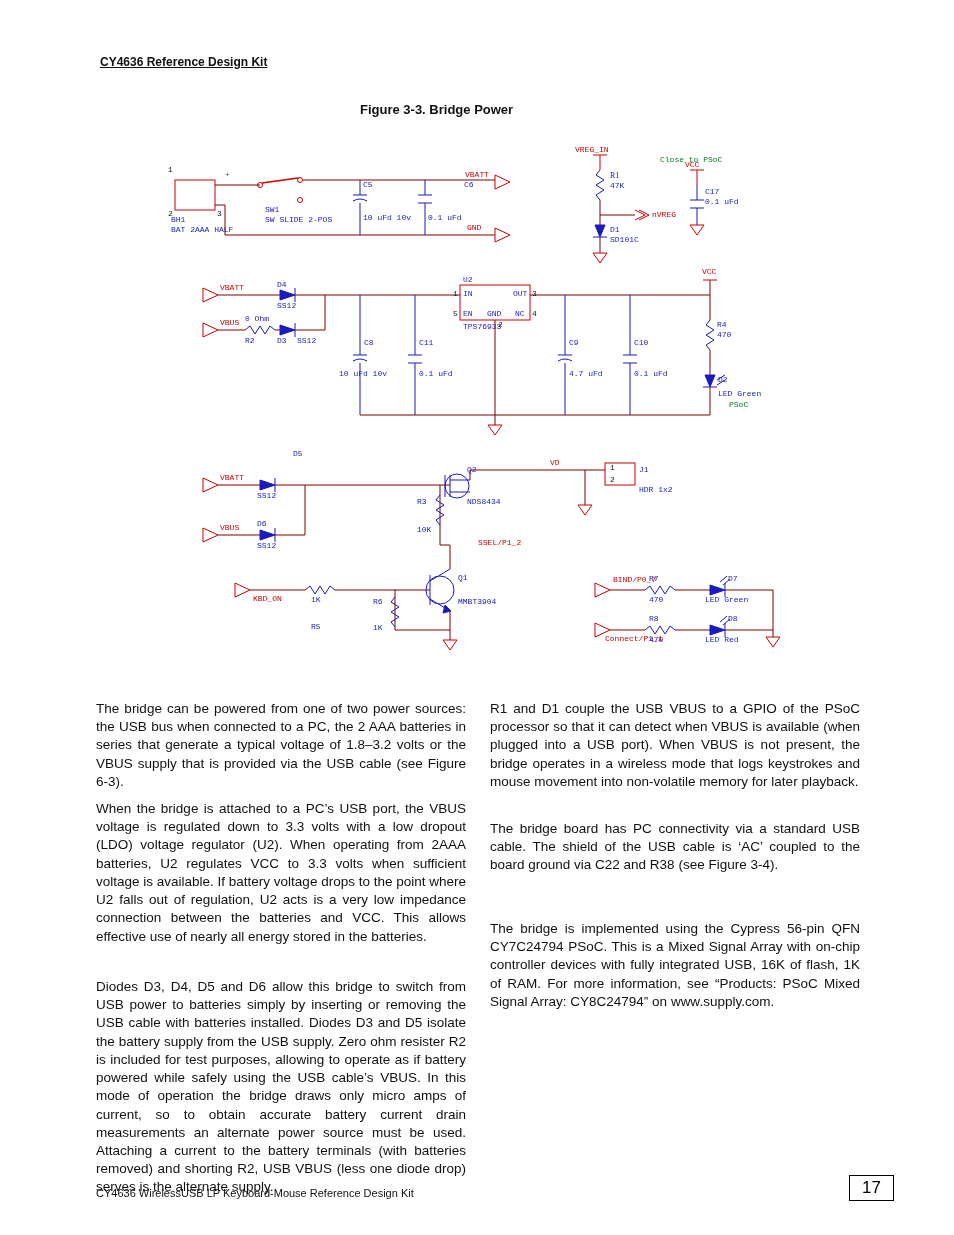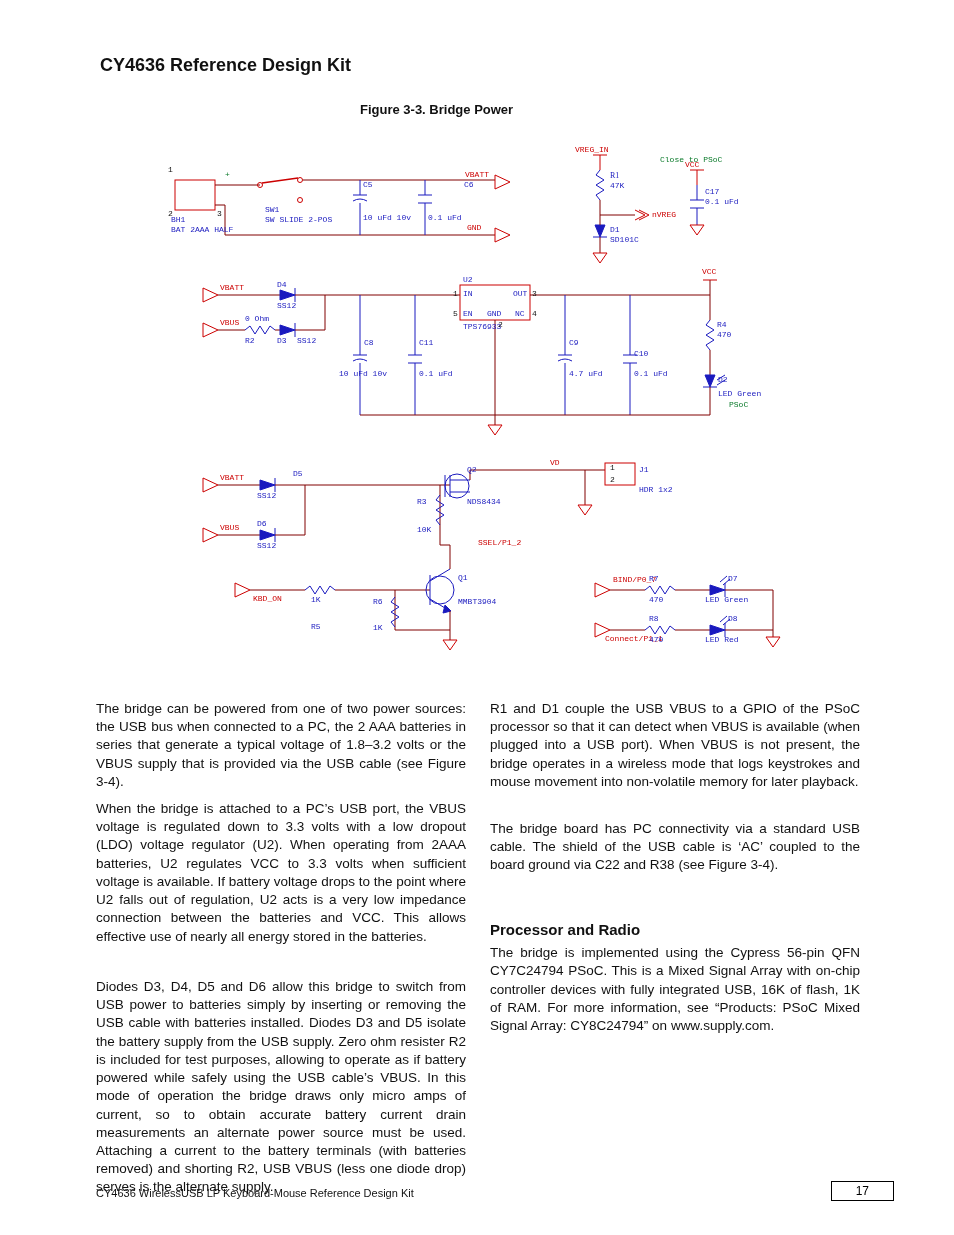--- a/index.html
+++ b/index.html
@@ -8,23 +8,24 @@
     background: #fff;
     font-family: Arial, Helvetica, sans-serif;
     width: 954px;
     height: 1235px;
     position: relative;
   }
   .page-title {
     position: absolute;
     top: 55px;
     left: 100px;
-    font-size: 18px;
+    font-size: 12px;
     font-weight: bold;
     color: #111;
+    text-decoration: underline;
   }
   .fig-title {
     position: absolute;
     top: 102px;
     left: 360px;
     font-size: 13px;
     font-weight: bold;
     color: #111;
   }
   .fig-canvas {
@@ -62,22 +63,22 @@
     font-size: 15px;
     font-weight: bold;
     margin-bottom: 4px;
     display:block;
   }
   .page-num-box {
     position: absolute;
     right: 60px;
     bottom: 34px;
     border: 1px solid #000;
-    padding: 2px 24px;
-    font-size: 12px;
+    padding: 2px 12px;
+    font-size: 17px;
   }
   .footer-text {
     position: absolute;
     left: 96px;
     bottom: 36px;
     font-size: 11px;
     color: #111;
   }
 </style>
 </head>
@@ -341,33 +342,33 @@
   <span class="slabel" style="left:348px;top:164px;">OUT</span>
   <span class="slabel black" style="left:367px;top:164px;">3</span>
   <span class="slabel" style="left:298px;top:184px;">EN</span>
   <span class="slabel black" style="left:288px;top:184px;">5</span>
   <span class="slabel" style="left:322px;top:184px;">GND</span>
   <span class="slabel black" style="left:333px;top:195px;">2</span>
   <span class="slabel" style="left:350px;top:184px;">NC</span>
   <span class="slabel black" style="left:367px;top:184px;">4</span>
   <span class="slabel" style="left:404px;top:213px;">C9</span>
   <span class="slabel" style="left:404px;top:244px;">4.7 uFd</span>
-  <span class="slabel" style="left:469px;top:224px;">C10</span>
+  <span class="slabel" style="left:469px;top:213px;">C10</span>
   <span class="slabel" style="left:469px;top:244px;">0.1 uFd</span>
   <span class="slabel" style="left:552px;top:195px;">R4</span>
   <span class="slabel" style="left:552px;top:205px;">470</span>
   <span class="slabel" style="left:553px;top:250px;">D2</span>
   <span class="slabel" style="left:553px;top:264px;">LED Green</span>
   <span class="slabel green" style="left:564px;top:275px;">PSoC</span>
   <span class="slabel red" style="left:537px;top:142px;">VCC</span>
 
   
   <span class="slabel red" style="left:55px; top:348px;">VBATT</span>
   <span class="slabel red" style="left:55px; top:398px;">VBUS</span>
-  <span class="slabel" style="left:92px; top:344px;padding-left:36px;">D5</span>
+  <span class="slabel" style="left:92px; top:324px;padding-left:36px;">D5</span>
   <span class="slabel" style="left:92px; top:366px;">SS12</span>
   <span class="slabel" style="left:92px; top:394px;">D6</span>
   <span class="slabel" style="left:92px; top:416px;">SS12</span>
   <span class="slabel" style="left:252px;top:372px;">R3</span>
   <span class="slabel" style="left:252px;top:400px;">10K</span>
   <span class="slabel" style="left:302px;top:340px;">Q2</span>
   <span class="slabel" style="left:302px;top:372px;">NDS8434</span>
   <span class="slabel red" style="left:385px;top:333px;">VD</span>
   <span class="slabel" style="left:474px;top:340px;">J1</span>
   <span class="slabel" style="left:474px;top:360px;">HDR 1x2</span>
@@ -390,31 +391,30 @@
   <span class="slabel" style="left:484px;top:449px;">R7</span>
   <span class="slabel" style="left:484px;top:470px;">470</span>
   <span class="slabel" style="left:484px;top:489px;">R8</span>
   <span class="slabel" style="left:484px;top:510px;">470</span>
   <span class="slabel" style="left:563px;top:449px;">D7</span>
   <span class="slabel" style="left:540px;top:470px;">LED Green</span>
   <span class="slabel" style="left:563px;top:489px;">D8</span>
   <span class="slabel" style="left:540px;top:510px;">LED Red</span>
 </div>
 
-<div class="body-text" style="left:96px;  top:700px; width:370px;">The bridge can be powered from one of two power sources: the USB bus when connected to a PC, the 2 AAA batteries in series that generate a typical voltage of 1.8–3.2 volts or the VBUS supply that is provided via the USB cable (see Figure 3-4).</div>
+<div class="body-text" style="left:96px;  top:700px; width:370px;">The bridge can be powered from one of two power sources: the USB bus when connected to a PC, the 2 AAA batteries in series that generate a typical voltage of 1.8–3.2 volts or the VBUS supply that is provided via the USB cable (see Figure 6-3).</div>
 <div class="body-text" style="left:96px;  top:800px; width:370px;">When the bridge is attached to a PC’s USB port, the VBUS voltage is regulated down to 3.3 volts with a low dropout (LDO) voltage regulator (U2). When operating from 2AAA batteries, U2 regulates VCC to 3.3 volts when sufficient voltage is available. If battery voltage drops to the point where U2 falls out of regulation, U2 acts is a very low impedance connection between the batteries and VCC. This allows effective use of nearly all energy stored in the batteries.</div>
 <div class="body-text" style="left:96px;  top:978px; width:370px;">Diodes D3, D4, D5 and D6 allow this bridge to switch from USB power to batteries simply by inserting or removing the USB cable with batteries installed. Diodes D3 and D5 isolate the battery supply from the USB supply. Zero ohm resister R2 is included for test purposes, allowing to operate as if battery powered while safely using the USB cable’s VBUS. In this mode of operation the bridge draws only micro amps of current, so to obtain accurate battery current drain measurements an alternate power source must be used. Attaching a current to the battery terminals (with batteries removed) and shorting R2, USB VBUS (less one diode drop) serves is the alternate supply.</div>
 
 <div class="body-text" style="left:490px; top:700px; width:370px;">R1 and D1 couple the USB VBUS to a GPIO of the PSoC processor so that it can detect when VBUS is available (when plugged into a USB port). When VBUS is not present, the bridge operates in a wireless mode that logs keystrokes and mouse movement into non-volatile memory for later playback.</div>
 
 <div class="body-text" style="left:490px; top:820px; width:370px;">
   <span>The bridge board has PC connectivity via a standard USB cable. The shield of the USB cable is ‘AC’ coupled to the board ground via C22 and R38 (see Figure 3-4).</span>
 </div>
 
 <div class="body-text" style="left:490px; top:920px; width:370px;">
-  <span class="subhead">Processor and Radio</span>
   <span>The bridge is implemented using the Cypress 56-pin QFN CY7C24794 PSoC. This is a Mixed Signal Array with on-chip controller devices with fully integrated USB, 16K of flash, 1K of RAM. For more information, see </span>
   <span>“Products: PSoC Mixed Signal Array: CY8C24794”</span>
   <span> on www.supply.com.</span>
 </div>
 
 <div class="footer-text">CY4636 WirelessUSB LP Keyboard-Mouse Reference Design Kit</div>
 <div class="page-num-box">17</div>
 
 </body></html>

